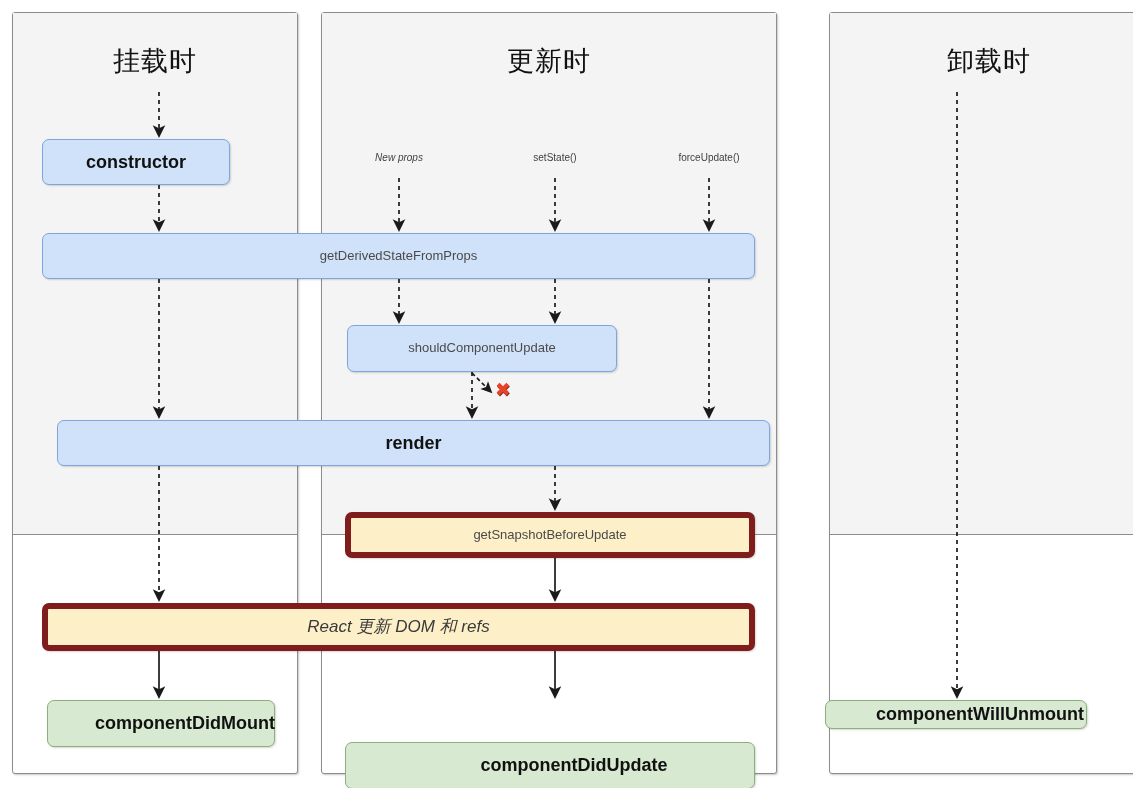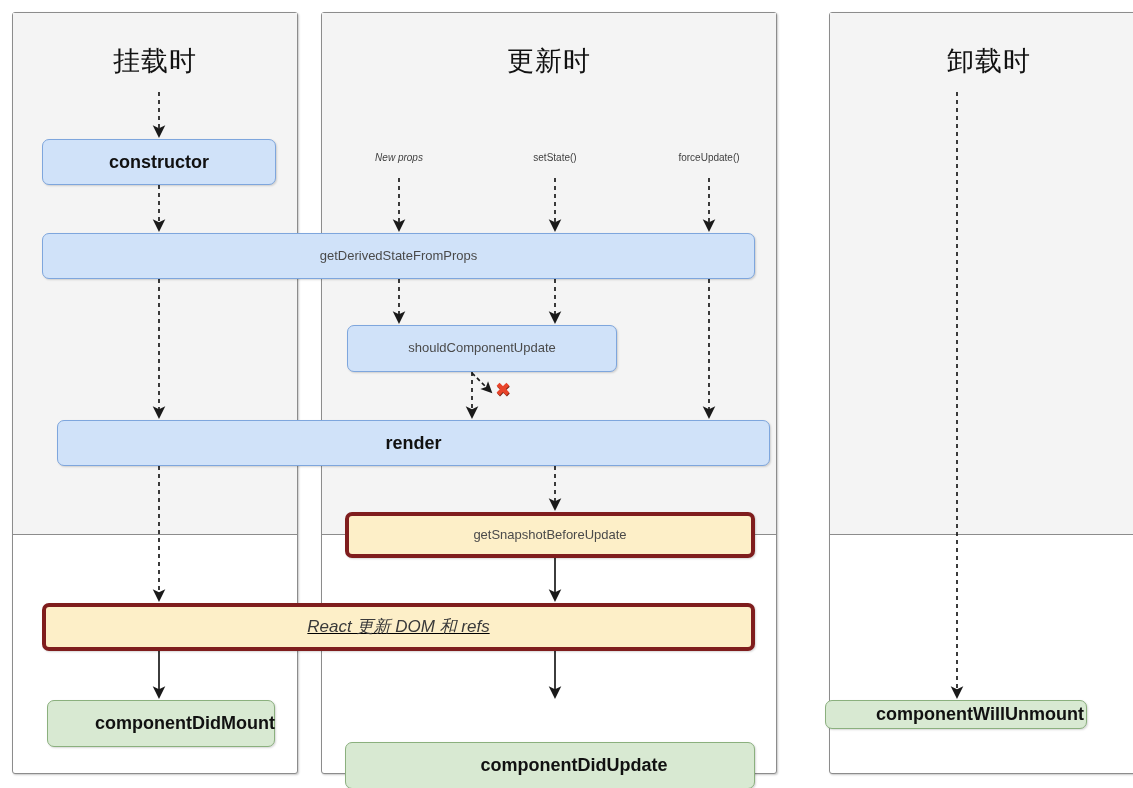--- a/index.html
+++ b/index.html
@@ -53,21 +53,21 @@
     box-sizing: border-box;
     border-radius: 7px;
     display: flex;
     align-items: center;
     justify-content: center;
     text-align: center;
     line-height: 1.15;
     box-shadow: 1px 1px 2px rgba(0,0,0,0.16);
   }
   .node.blue   { background: #d0e2f9; border: 1px solid #7ea6dd; }
-  .node.yellow { background: #fdefc8; border: 4px solid #7f1d1d; }
+  .node.yellow { background: #fdefc8; border: 6px solid #7f1d1d; }
   .node.green  { background: #d8e9d2; border: 1px solid #8bb07e; padding-left: 48px; }
 
   .node .label { display: block; padding: 0 8px; }
   .lbl-light { font-size: 13px; color: #4a4a4a; font-weight: 400; }
   .lbl-bold  { font-size: 18px; color: #111111; font-weight: bold; }
   .lbl-italic{ font-size: 17px; color: #3a3a3a; font-style: italic; }
 
   
   .trigger {
     position: absolute;
@@ -145,41 +145,41 @@
       <line x1="555" y1="651" x2="555" y2="694" marker-end="url(#ah)"></line>
 
       <line x1="957" y1="92" x2="957" y2="694" stroke-dasharray="4 4" marker-end="url(#ah)"></line>
     </g>
   </svg>
 
   <div class="trigger italic" style="left:339px; top:152px; width:120px;">New props</div>
   <div class="trigger" style="left:495px; top:152px; width:120px;">setState()</div>
   <div class="trigger" style="left:644px; top:152px; width:130px;">forceUpdate()</div>
 
-  <div class="node blue" style="left:42px; top:139px; width:234px; height:46px;">
+  <div class="node blue" style="left:42px; top:139px; width:188px; height:46px;">
     <span class="label lbl-bold">constructor</span>
   </div>
 
   <div class="node blue" style="left:42px; top:233px; width:713px; height:46px;">
     <span class="label lbl-light">getDerivedStateFromProps</span>
   </div>
 
   <div class="node blue" style="left:347px; top:325px; width:270px; height:47px;">
     <span class="label lbl-light">shouldComponentUpdate</span>
   </div>
 
   <div class="node blue" style="left:57px; top:420px; width:713px; height:46px;">
     <span class="label lbl-bold">render</span>
   </div>
 
   <div class="node yellow" style="left:345px; top:512px; width:410px; height:46px;">
     <span class="label lbl-light">getSnapshotBeforeUpdate</span>
   </div>
 
-  <div class="node yellow" style="left:42px; top:603px; width:713px; height:48px;text-decoration:underline;">
+  <div class="node yellow" style="left:42px; top:603px; width:713px; height:48px;">
     <span class="label lbl-italic">React 更新 DOM 和 refs</span>
   </div>
 
   <div class="node green" style="left:47px; top:700px; width:228px; height:47px;">
     <span class="label lbl-bold">componentDidMount</span>
   </div>
 
   <div class="node green" style="left:345px; top:700px; width:410px; height:47px;margin-top:42px;">
     <span class="label lbl-bold">componentDidUpdate</span>
   </div>

